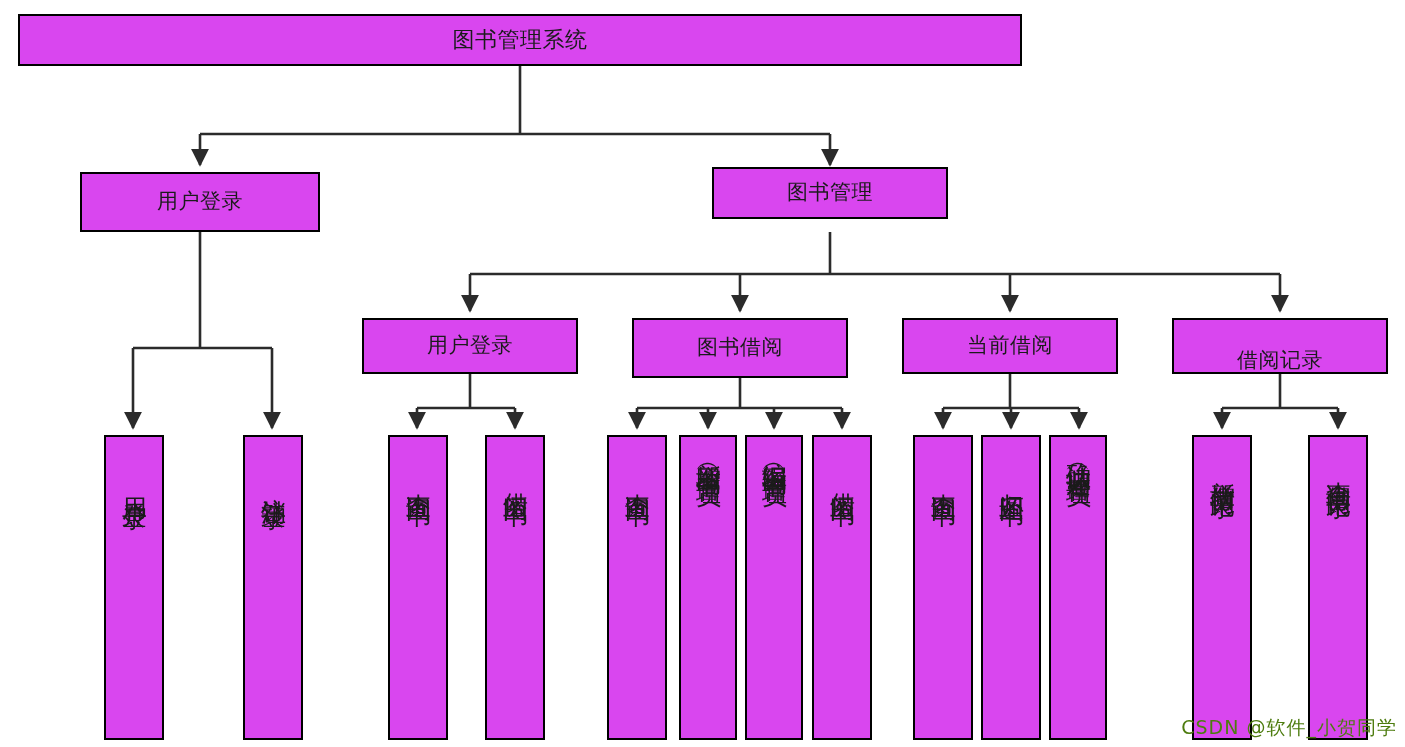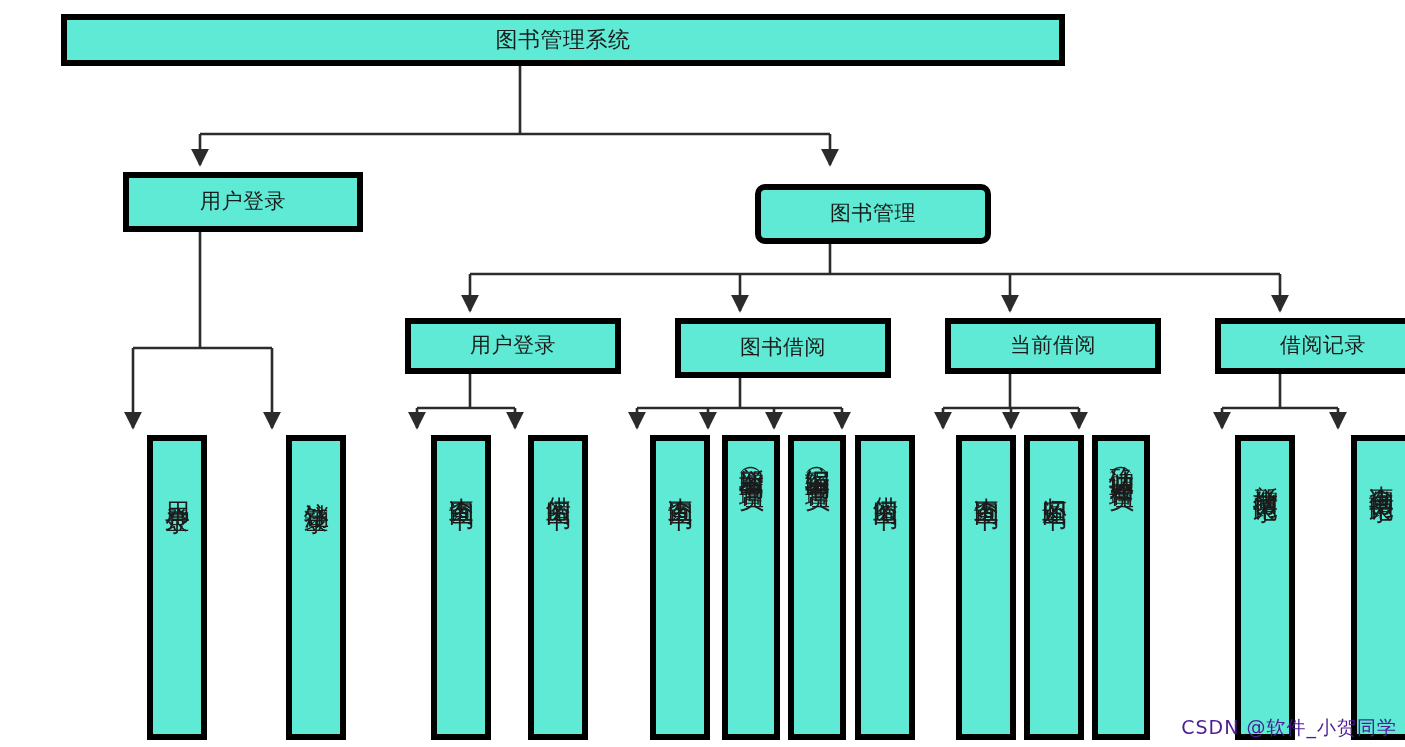--- a/index.html
+++ b/index.html
@@ -22,27 +22,26 @@
     position: absolute;
     left: 0;
     top: 0;
     width: 1405px;
     height: 747px;
     pointer-events: none;
   }
   .node {
     position: absolute;
     box-sizing: border-box;
-    border: 6px solid #000000;
-    background: #5eead4;
+    border: 2px solid #000000;
+    background: #d946ef;
     display: flex;
     align-items: center;
     justify-content: center;
     color: #1b1b1b;
-    margin-left: 43px;
   }
   .node.horiz {
     font-size: 21px;
     letter-spacing: 0.5px;
     line-height: 1.1;
   }
   .node.root {
     font-size: 22px;
   }
   .node.vert {
@@ -57,21 +56,21 @@
     line-height: 1.12;
     letter-spacing: 3px;
     white-space: nowrap;
     color: #1b1b1b;
   }
   .watermark {
     position: absolute;
     right: 8px;
     bottom: 6px;
     font-size: 19px;
-    color: #4c1d95;
+    color: #4d7c0f;
     letter-spacing: 1px;
     white-space: nowrap;
   }
 </style>
 </head>
 <body>
 
 <div id="canvas">
 
   <svg id="wires" viewBox="0 0 1405 747" xmlns="http://www.w3.org/2000/svg">
@@ -124,34 +123,34 @@
     </g>
   </svg>
 
   <div class="node horiz root" style="left:18px; top:14px; width:1004px; height:52px;">
     <span>图书管理系统</span>
   </div>
 
   <div class="node horiz" style="left:80px; top:172px; width:240px; height:60px;">
     <span>用户登录</span>
   </div>
-  <div class="node horiz" style="left:712px; top:184px; width:236px; height:60px;border-radius:10px;">
+  <div class="node horiz" style="left:712px; top:167px; width:236px; height:52px;">
     <span>图书管理</span>
   </div>
 
   <div class="node horiz" style="left:362px; top:318px; width:216px; height:56px;">
     <span>用户登录</span>
   </div>
   <div class="node horiz" style="left:632px; top:318px; width:216px; height:60px;">
     <span>图书借阅</span>
   </div>
   <div class="node horiz" style="left:902px; top:318px; width:216px; height:56px;">
     <span>当前借阅</span>
   </div>
-  <div class="node horiz" style="left:1172px; top:318px; width:216px; height:56px;">
+  <div class="node horiz" style="left:1172px; top:318px; width:216px; height:56px;align-items:flex-end;">
     <span>借阅记录</span>
   </div>
 
   <div class="node vert" style="left:104px; top:435px; width:60px; height:305px;">
     <span class="vlabel" style="margin-top:35px;">用户登录</span>
   </div>
   <div class="node vert" style="left:243px; top:435px; width:60px; height:305px;">
     <span class="vlabel" style="margin-top:35px;">注销登录</span>
   </div>
 

